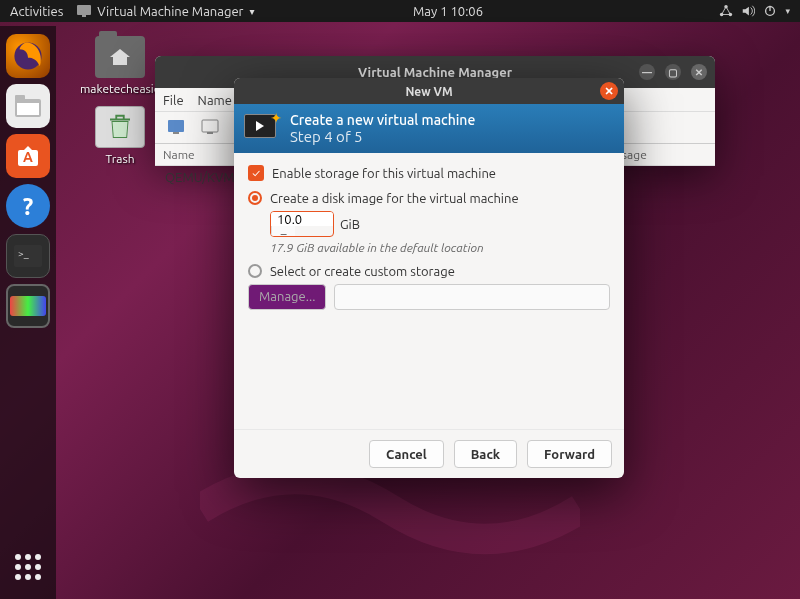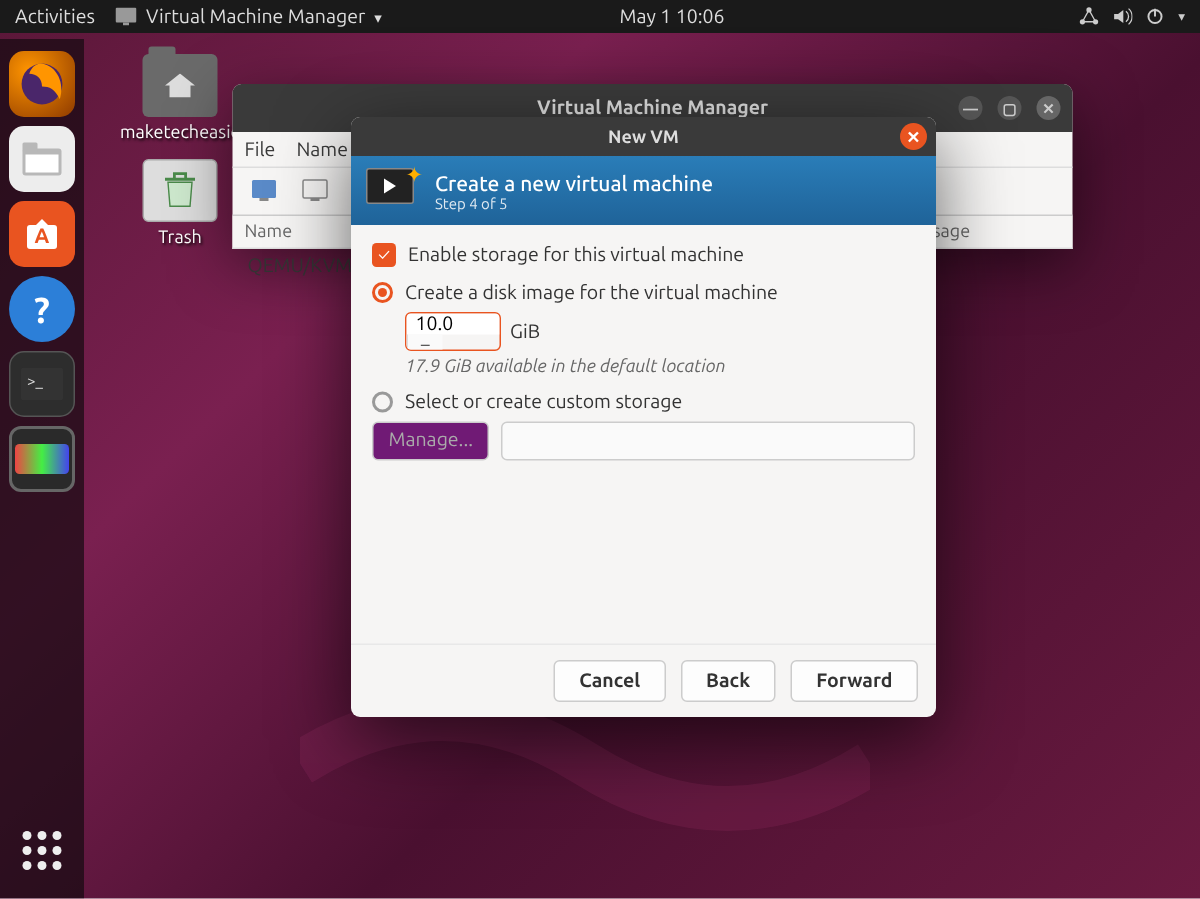--- a/index.html
+++ b/index.html
@@ -57,21 +57,21 @@
     
     .dialog { position:absolute; left: 234px; top: 78px; width: 390px; height: 400px; background:#f6f5f4; border-radius:6px; box-shadow: 0 15px 50px rgba(0,0,0,0.6); display:flex; flex-direction:column; }
     .dialog-titlebar { height:26px; background:#3a3a3a; border-radius:6px 6px 0 0; color:#ddd; display:flex; align-items:center; justify-content:center; font-size:12px; font-weight:bold; position:relative; }
     .dialog-close { position:absolute; right:6px; width:18px; height:18px; border-radius:50%; background:#e95420; color:#fff; display:flex; align-items:center; justify-content:center; font-size:11px; }
     .dialog-header { background: linear-gradient(#2a7db8, #1f6399); color:#fff; padding: 8px 10px; display:flex; align-items:center; gap:10px; }
     .dialog-header-icon { width: 36px; height: 30px; position:relative; }
     .dialog-header-icon .monitor { width:32px; height:24px; background:#222; border:1px solid #888; border-radius:2px; display:flex; align-items:center; justify-content:center; }
     .dialog-header-icon .play { width:0; height:0; border-left:8px solid #fff; border-top:5px solid transparent; border-bottom:5px solid transparent; }
     .dialog-header-icon .star { position:absolute; top:-4px; right:-2px; color:#ffb000; font-size:14px; }
     .dialog-header-text .title { font-size:14px; font-weight:500; }
-    .dialog-header-text .step { font-size:10px; opacity:0.85; }
+    .dialog-header-text .step { font-size:15px; opacity:0.85; }
     
     .dialog-body { flex:1; padding: 12px 14px; font-size:13px; color:#333; }
     .checkbox-row { display:flex; align-items:center; gap:8px; margin-bottom:10px; }
     .chk { width:16px; height:16px; border-radius:3px; background:#e95420; display:flex; align-items:center; justify-content:center; color:#fff; font-size:11px; }
     .radio-row { display:flex; align-items:center; gap:8px; margin-bottom:6px; }
     .radio { width:14px; height:14px; border-radius:50%; border:2px solid #e95420; display:flex; align-items:center; justify-content:center; }
     .radio.checked::after { content:""; width:6px; height:6px; border-radius:50%; background:#e95420; }
     .radio.unchecked { border-color:#999; }
     .spinner-row { display:flex; align-items:center; gap:6px; margin-left:22px; margin-bottom:4px; }
     .spinner { display:flex; border:1px solid #e95420; border-radius:4px; height:26px; overflow:hidden;flex-direction:column; }

